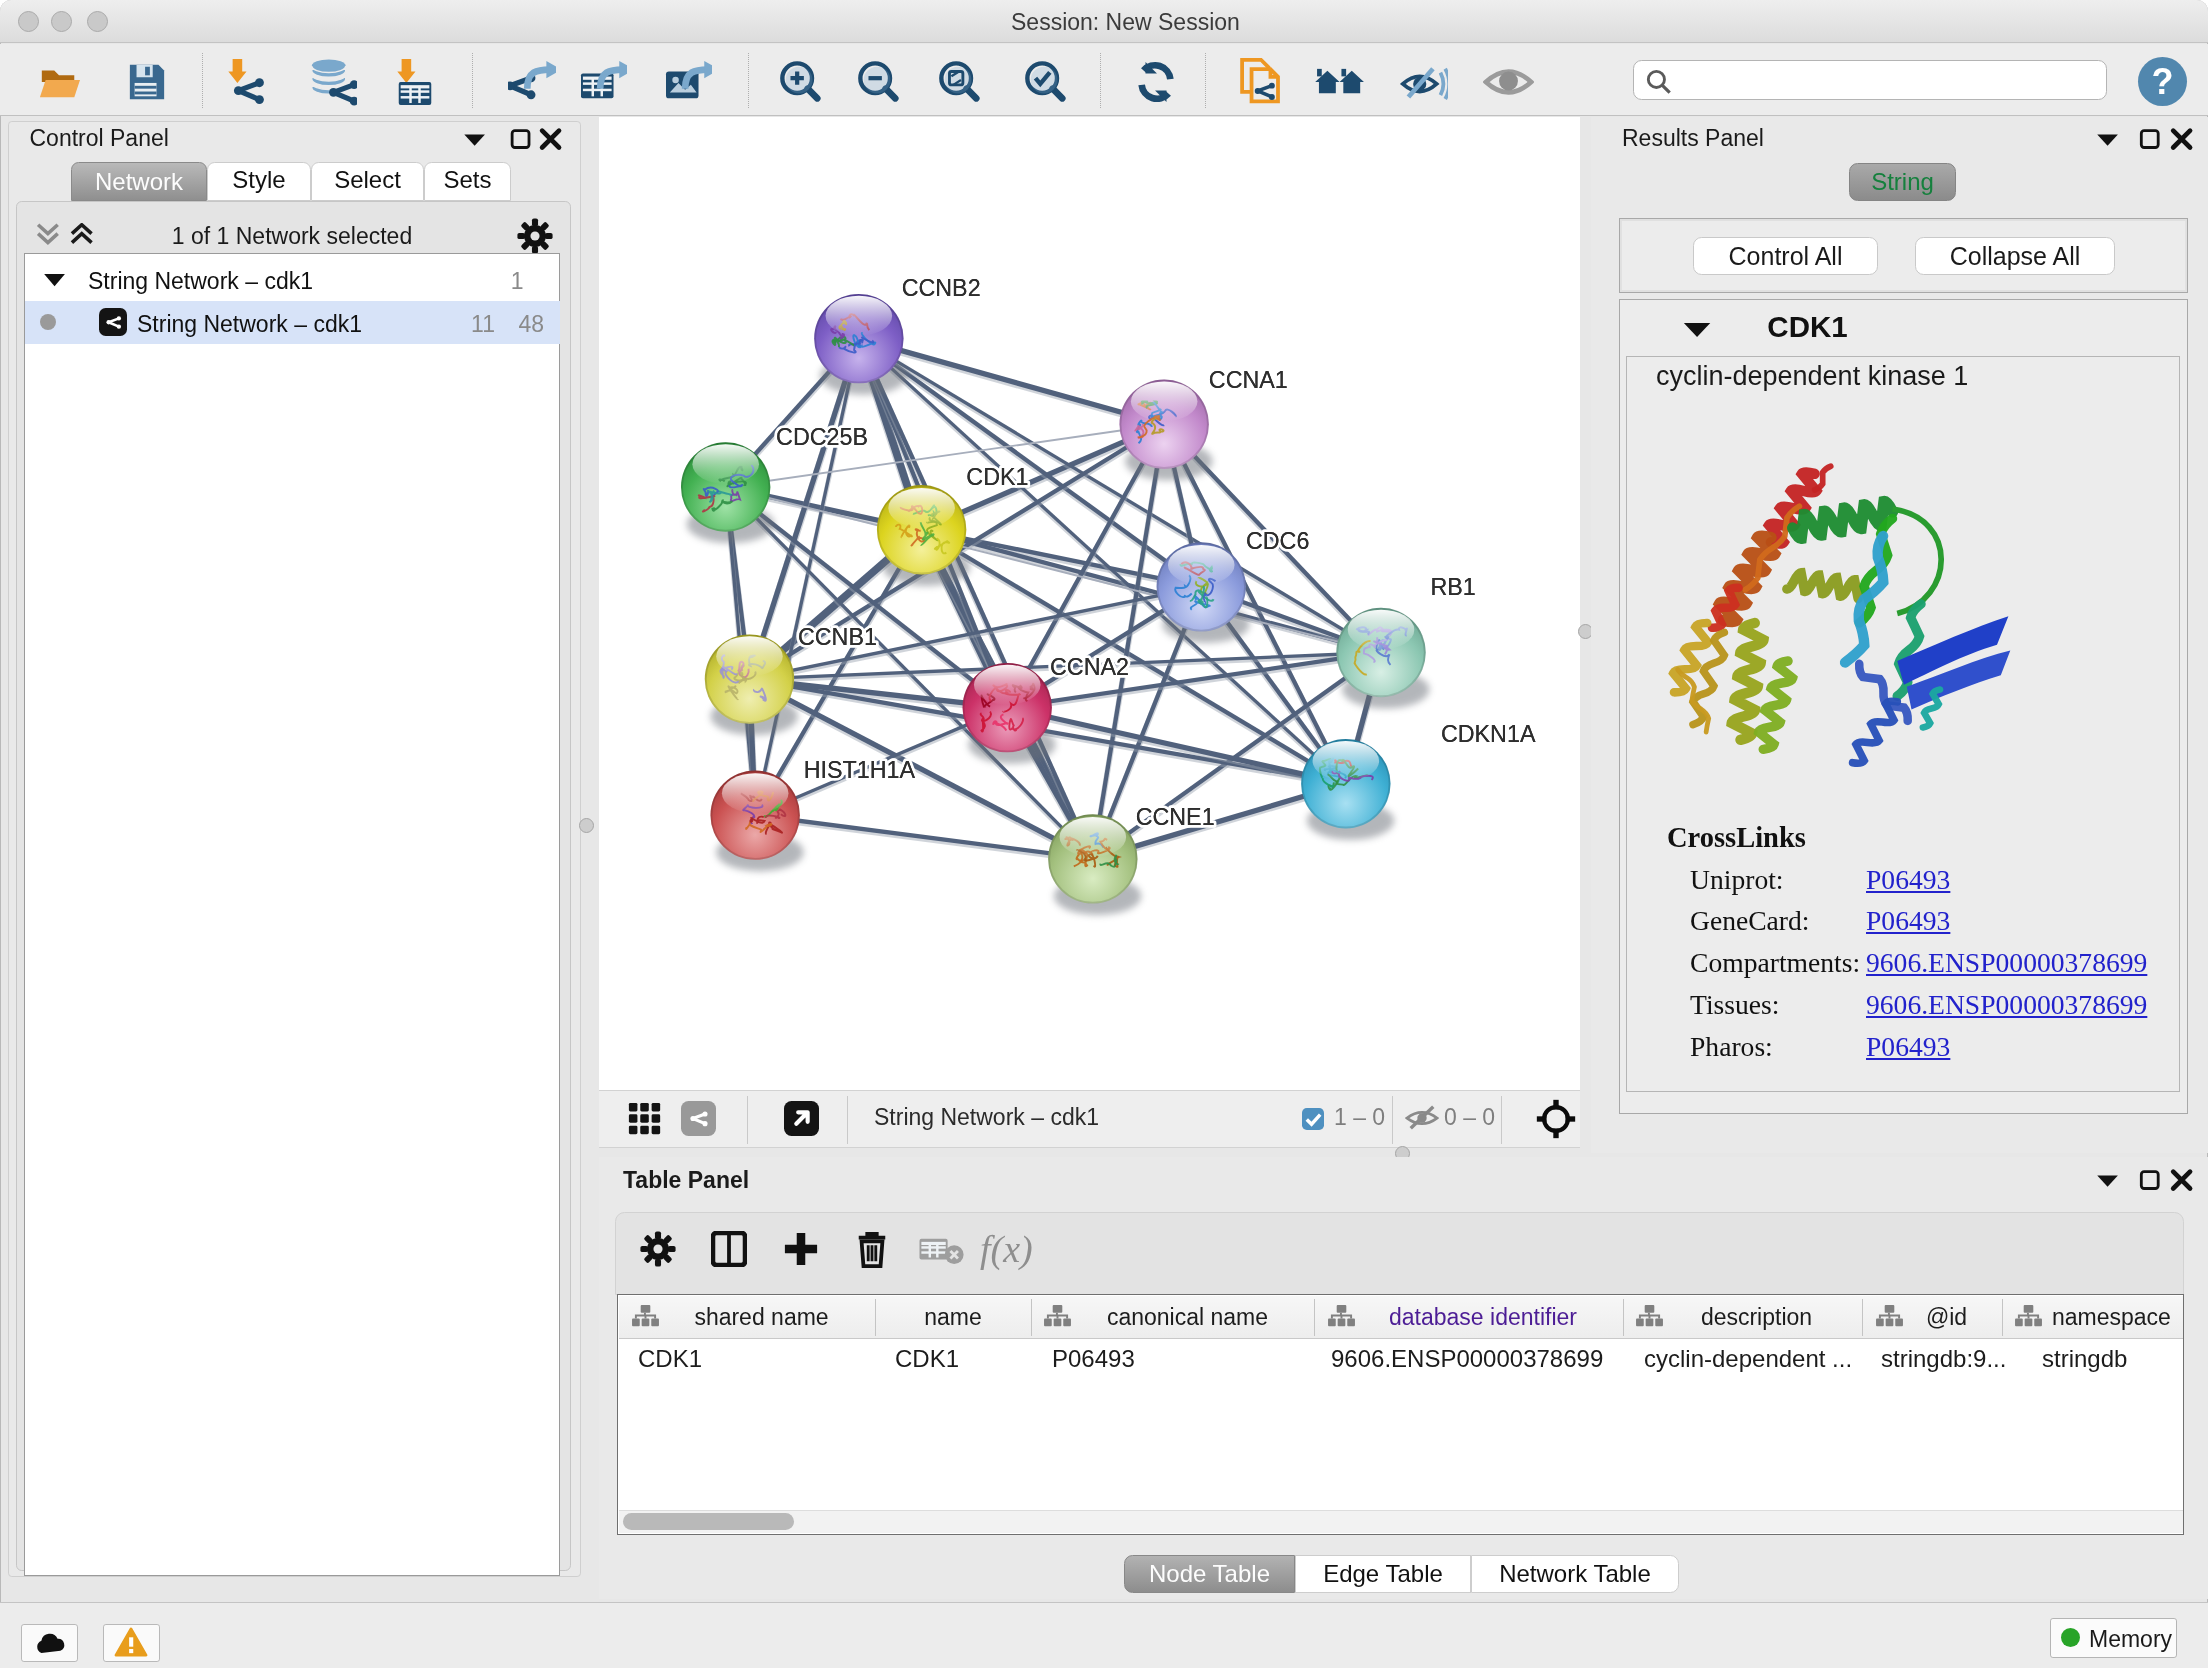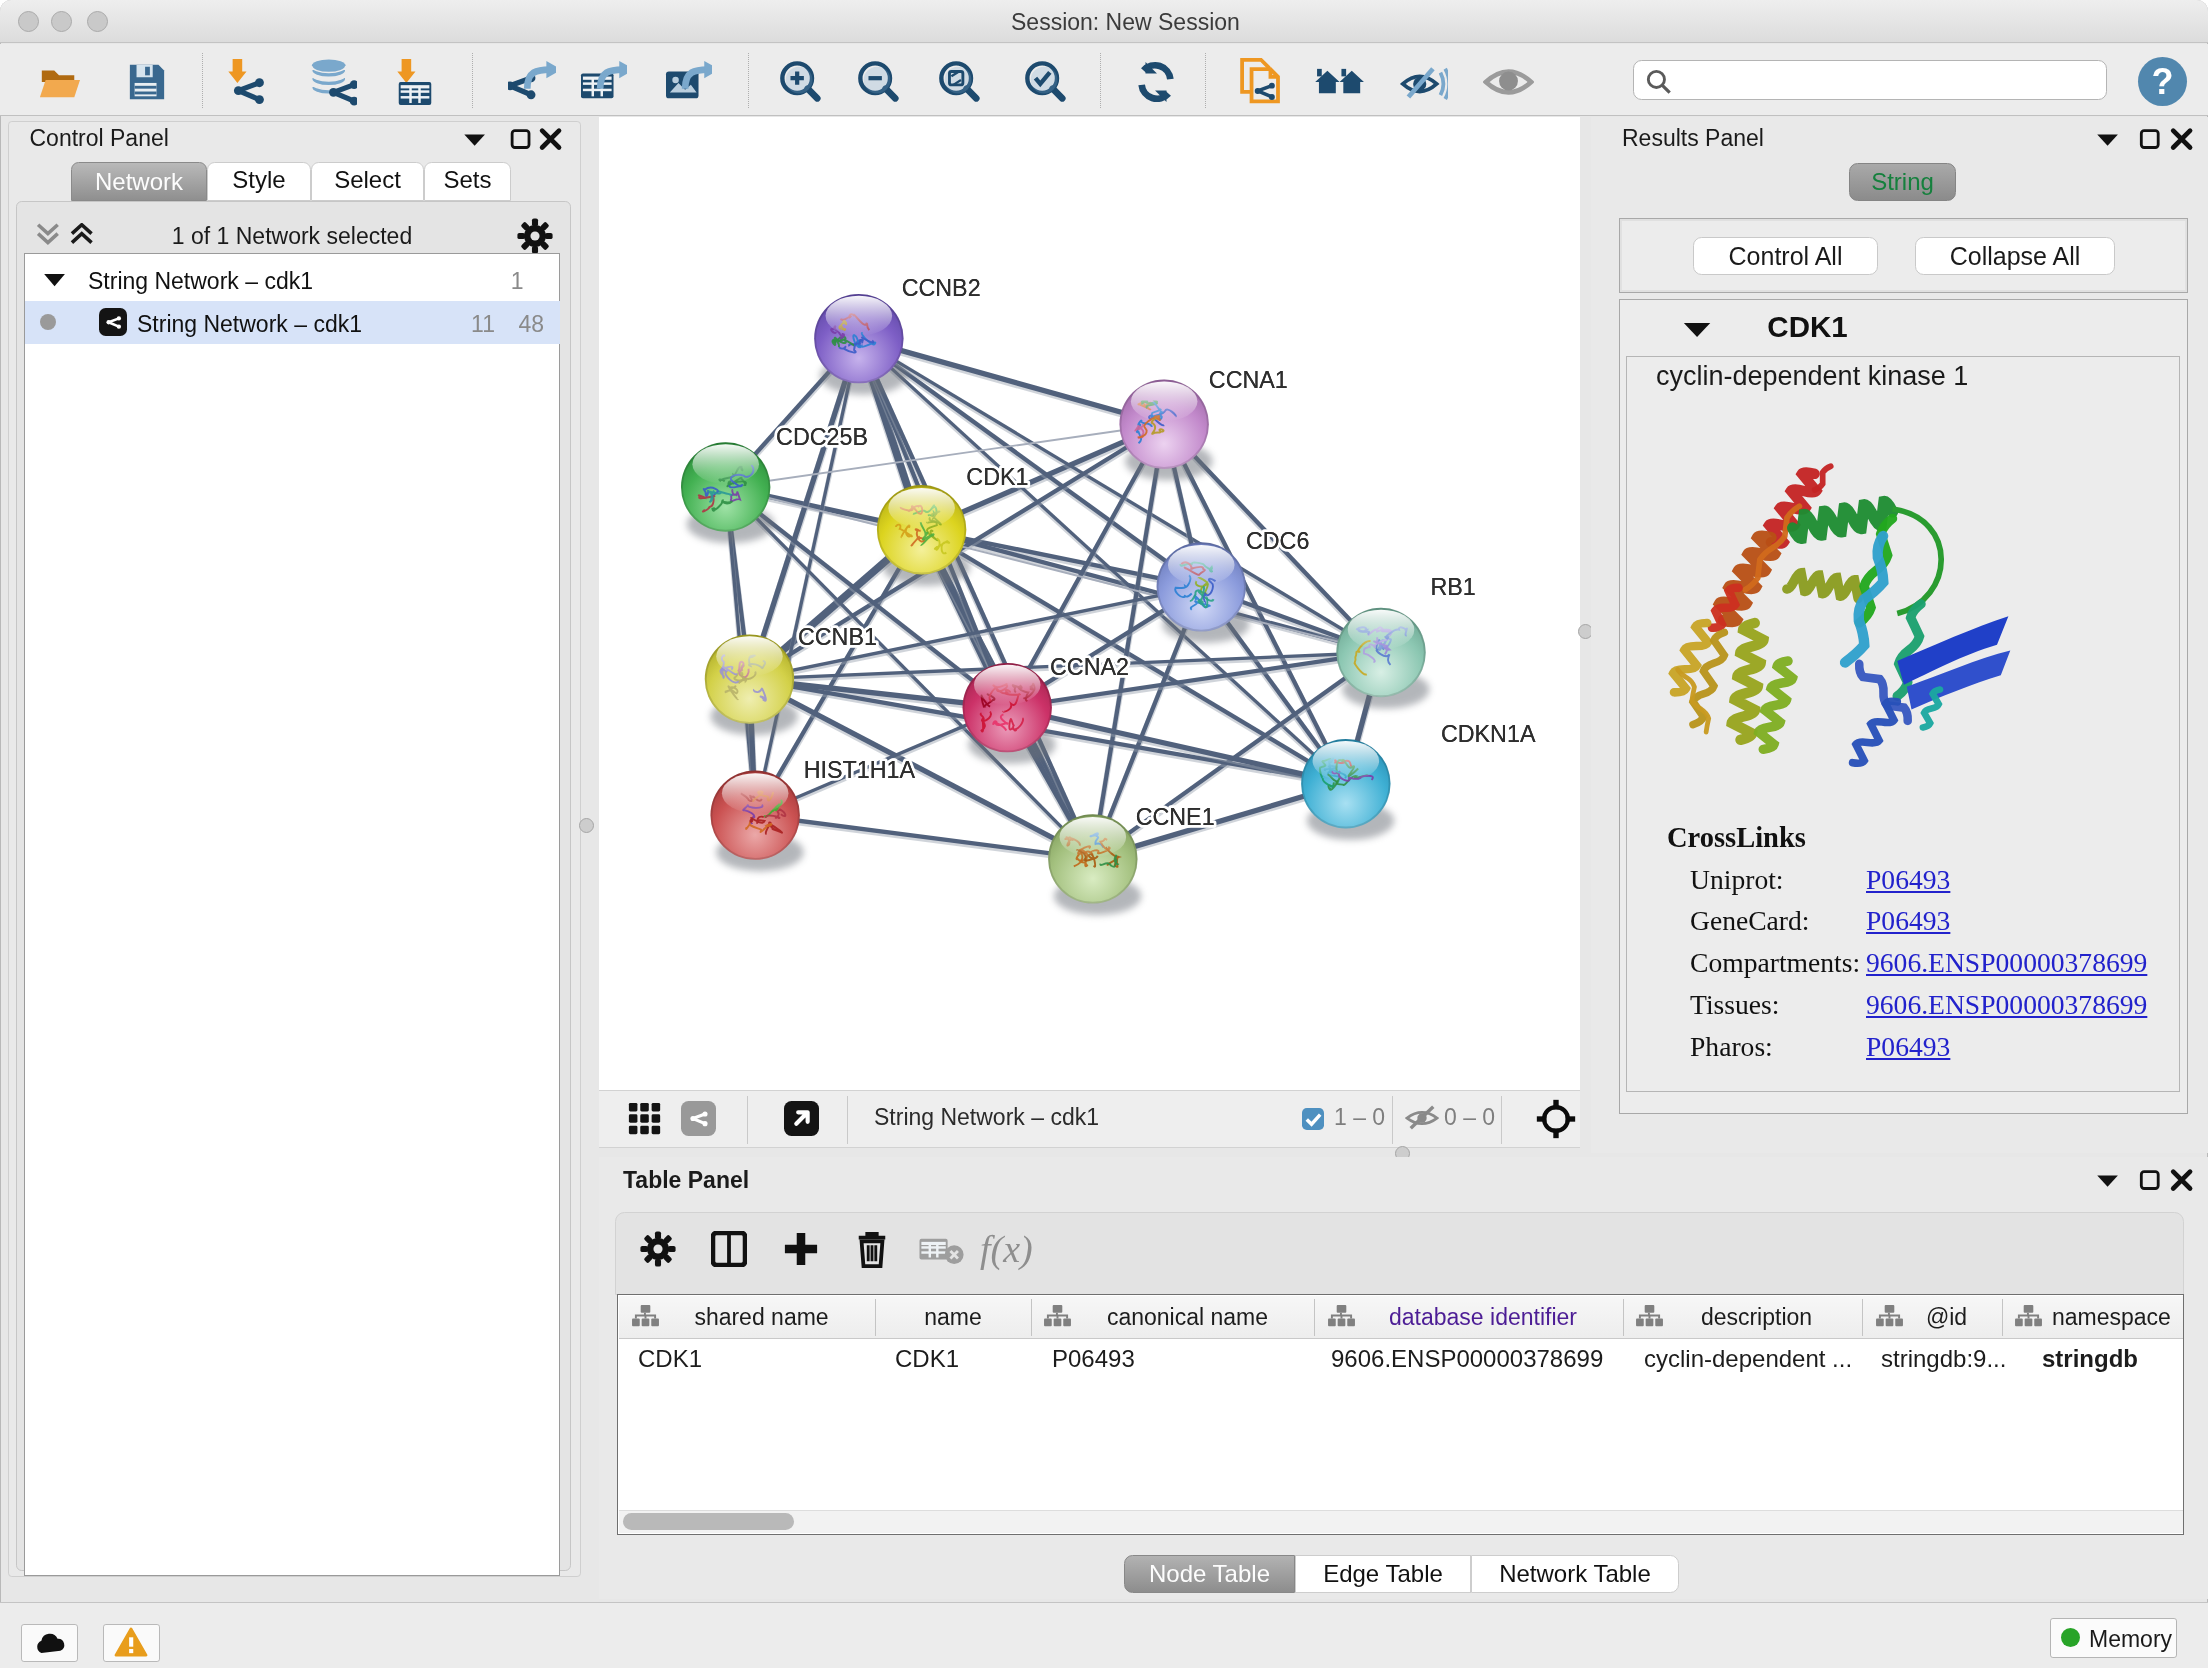--- a/index.html
+++ b/index.html
@@ -742,21 +742,21 @@
         <path d="M13.4,8 v3 M4,14 v-3 h20 v3 M14,11 v3" fill="none" stroke="#808080" stroke-width="2"></path>
       </g>
     </svg>
 <div class="txt" style="left:2052px;top:1304px;width:130px;font-size:23px;color:#1c1c1c;overflow:hidden;">namespace</div>
 <div class="txt" style="left:638px;top:1345px;font-size:24px;color:#1c1c1c;">CDK1</div>
 <div class="txt" style="left:895px;top:1345px;font-size:24px;color:#1c1c1c;">CDK1</div>
 <div class="txt" style="left:1052px;top:1345px;font-size:24px;color:#1c1c1c;">P06493</div>
 <div class="txt" style="left:1331px;top:1345px;font-size:24px;color:#1c1c1c;">9606.ENSP00000378699</div>
 <div class="txt" style="left:1644px;top:1345px;font-size:24px;color:#1c1c1c;">cyclin-dependent ...</div>
 <div class="txt" style="left:1881px;top:1345px;font-size:24px;color:#1c1c1c;">stringdb:9...</div>
-<div class="txt" style="left:2042px;top:1345px;font-size:24px;color:#1c1c1c;font-weight:bold;">stringdb</div>
+<div class="txt" style="left:2042px;top:1345px;font-size:24px;color:#1c1c1c;">stringdb</div>
 <div class="abs" style="left:619px;top:1510px;width:1564px;height:23px;background:#f2f2f2;border-top:1px solid #dddddd;"></div>
 <div class="abs" style="left:623px;top:1513px;width:171px;height:17px;background:#b9b9b9;border-radius:8.6px;"></div>
 <div class="abs" style="left:1124px;top:1555px;width:171px;height:38px;background:linear-gradient(#b2b2b2,#8d8d8d);border-radius:8.6px 0 0 8.6px;border:1px solid #888;"></div>
 <div class="txt" style="left:1124px;top:1560px;width:171px;text-align:center;font-size:24px;color:#fdfdfd;">Node Table</div>
 <div class="abs" style="left:1295px;top:1555px;width:176px;height:38px;background:#ffffff;border:1px solid #cdcdcd;"></div>
 <div class="txt" style="left:1295px;top:1560px;width:176px;text-align:center;font-size:24px;color:#111;">Edge Table</div>
 <div class="abs" style="left:1471px;top:1555px;width:208px;height:38px;background:#ffffff;border:1px solid #cdcdcd;border-radius:0 8.6px 8.6px 0;"></div>
 <div class="txt" style="left:1471px;top:1560px;width:208px;text-align:center;font-size:24px;color:#111;">Network Table</div>
 <div class="abs" style="left:0;top:1602px;width:2208px;height:67px;background:#ececec;border-top:1px solid #c4c4c4;"></div>
 <div class="abs" style="left:21px;top:1624px;width:57px;height:38px;background:#fafafa;border:1px solid #b9b9b9;border-radius:2.9px;"></div>

